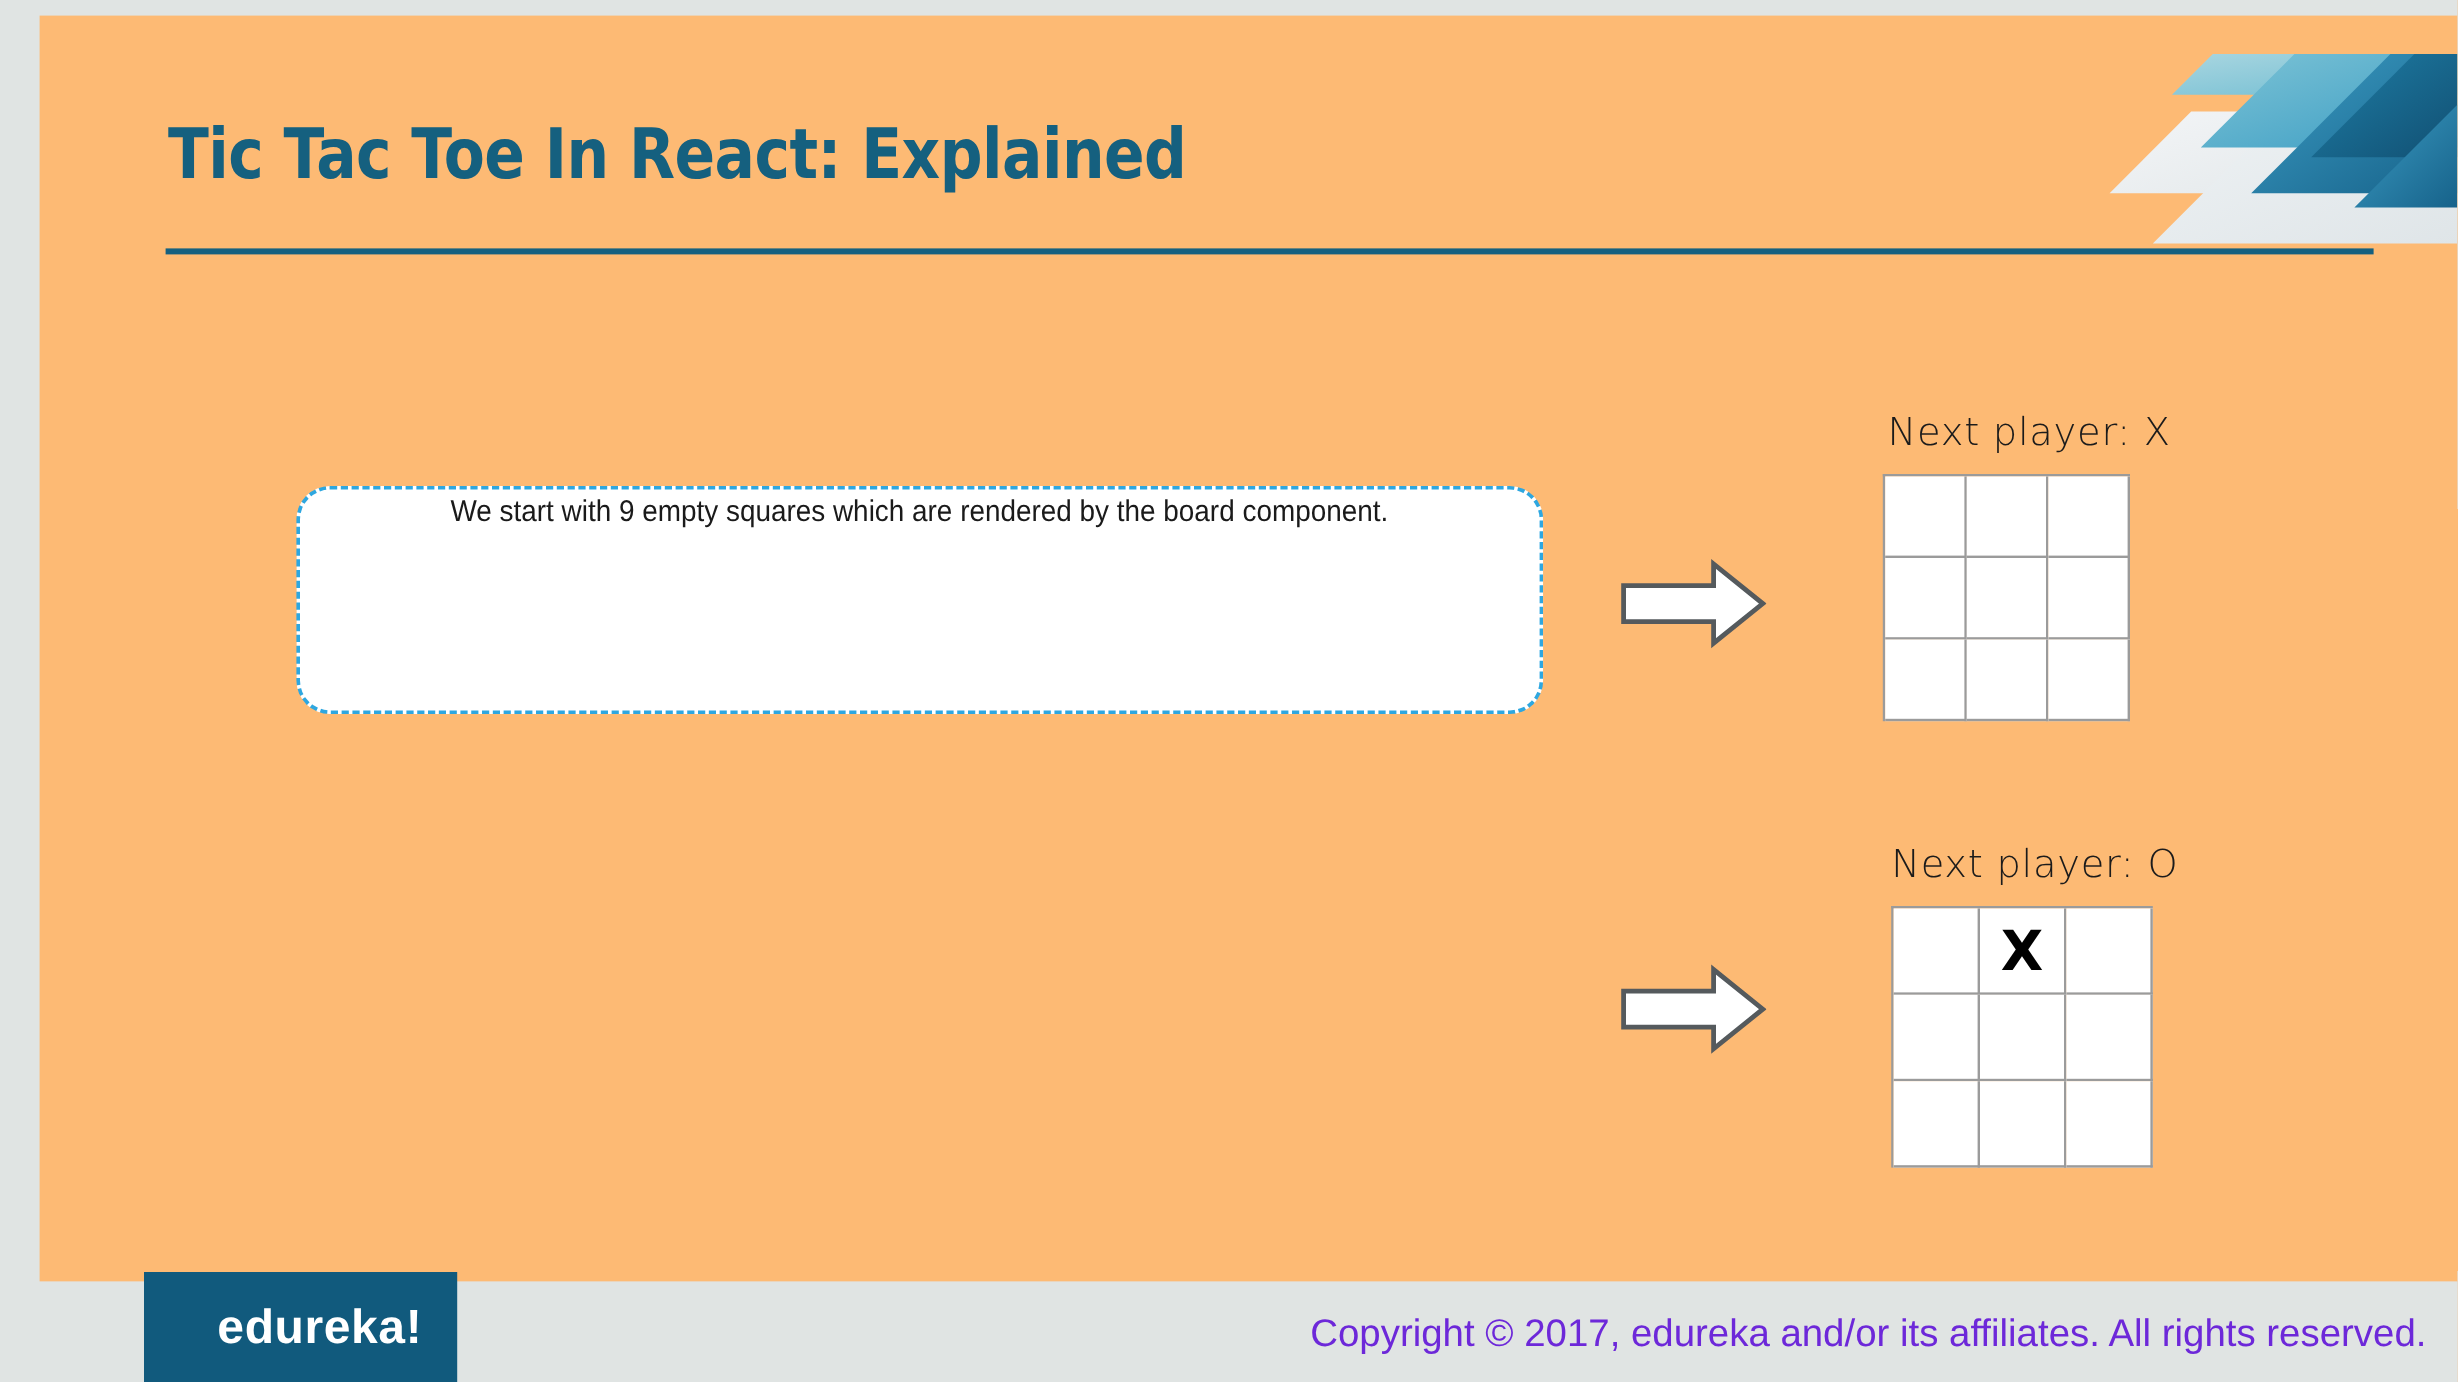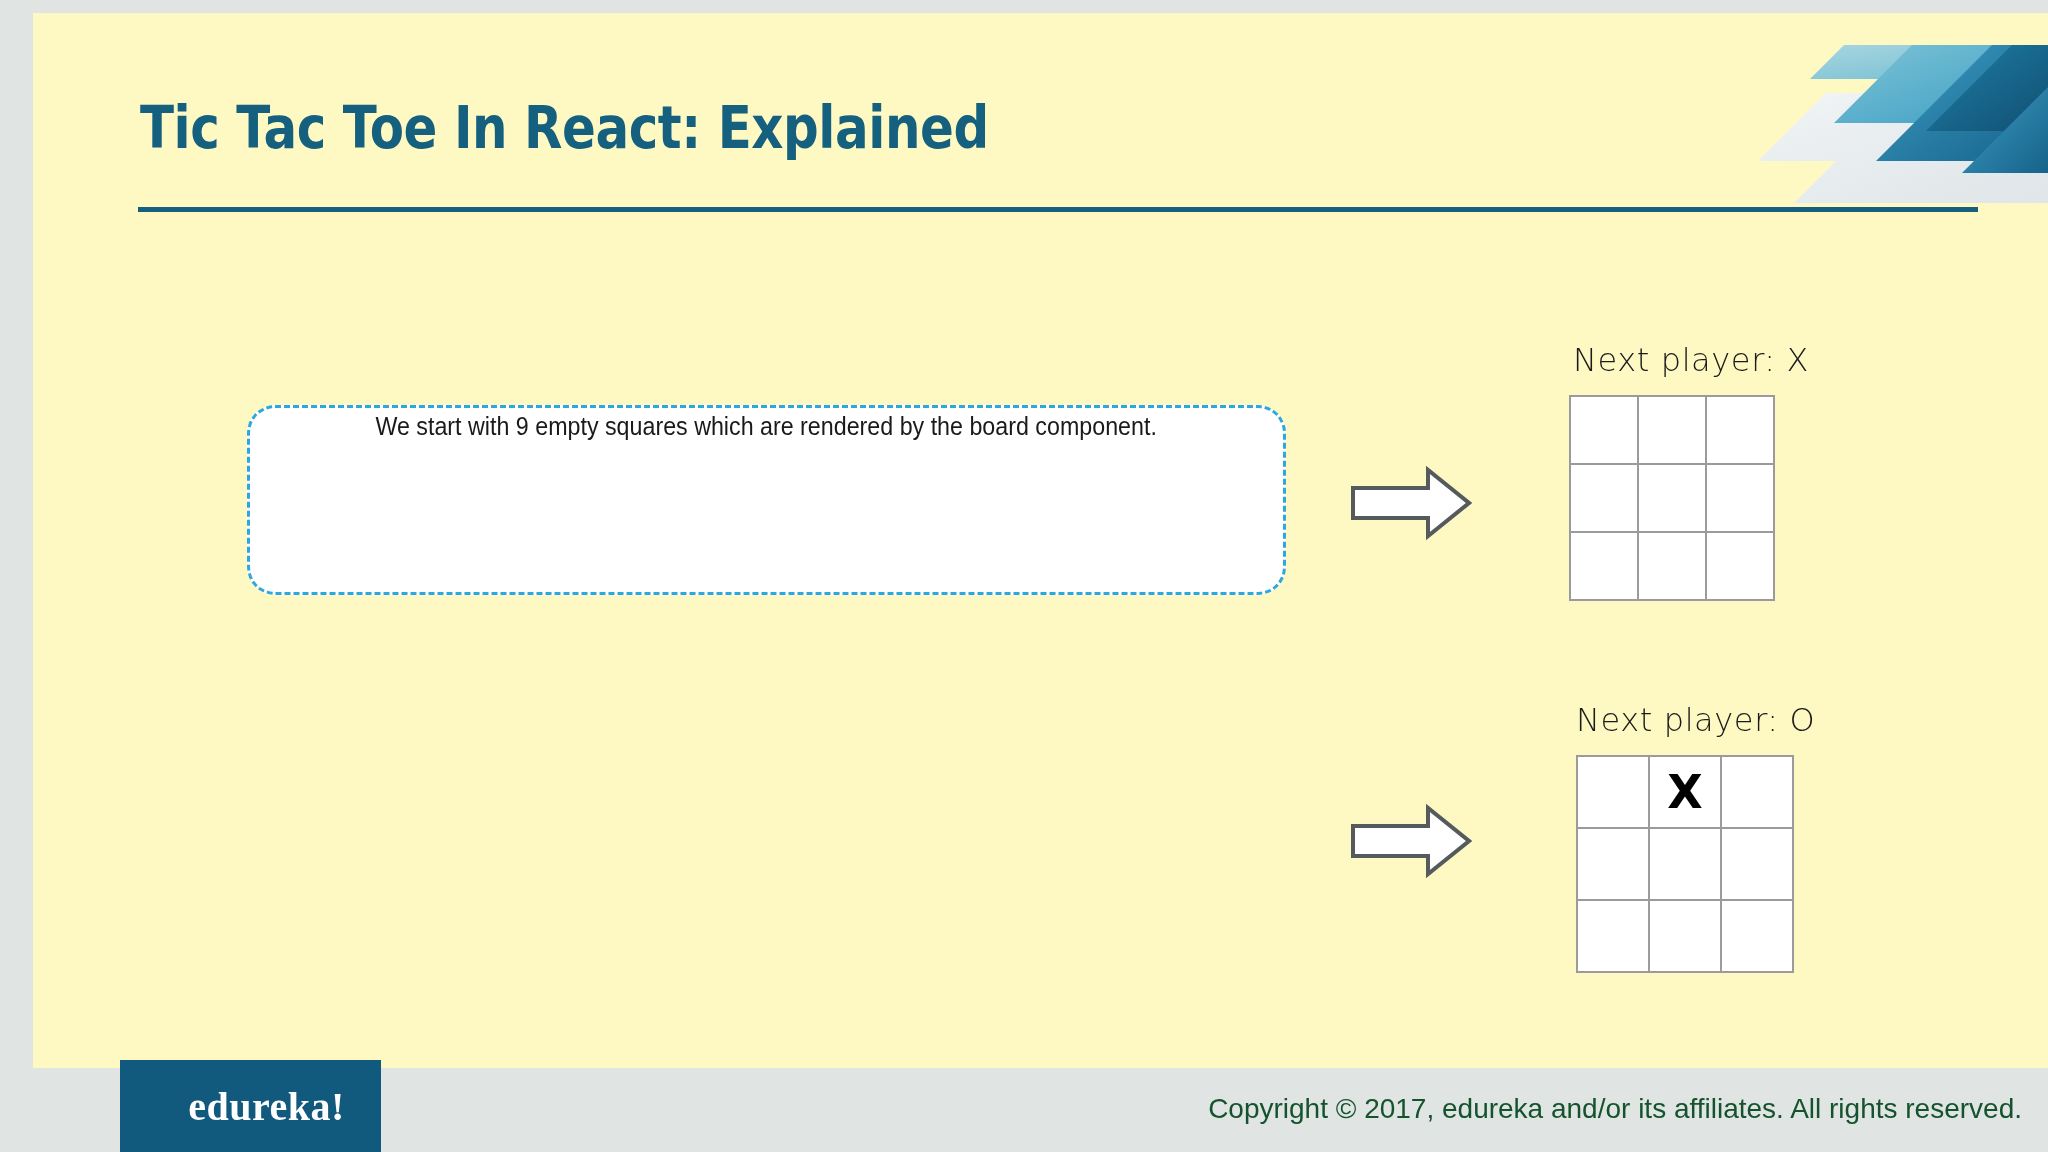--- a/index.html
+++ b/index.html
@@ -18,21 +18,21 @@
     position: absolute;
     left: 0; top: 0;
     width: 2048px; height: 1152px;
     background: #e0e4e3;
     overflow: hidden;
   }
   #content-card {
     position: absolute;
     left: 33px; top: 13px;
     width: 2015px; height: 1055px;
-    background: #fef9c3;
+    background: #fdba74;
     overflow: hidden;
   }
   #footer-band {
     position: absolute;
     left: 0; top: 1068px;
     width: 2048px; height: 84px;
     background: #e0e4e3;
   }
 
   
@@ -149,33 +149,33 @@
   #logo {
     position: absolute;
     left: 120px; top: 1060px;
     width: 261px; height: 92px;
     background: #115a7d;
     display: flex;
     align-items: center;
     justify-content: center;
   }
   #logo-text {
-    font-family: Liberation Serif, serif;
+    font-family: Liberation Sans, sans-serif;
     font-weight: bold;
     font-size: 40px;
     color: #ffffff;
     letter-spacing: 0.5px;
     margin-left: 32px;
   }
   #copyright {
     position: absolute;
     right: 26px; top: 1093px;
     font-family: "Liberation Sans", sans-serif;
-    font-size: 28px;
-    color: #14532d;
+    font-size: 32px;
+    color: #6d28d9;
     white-space: nowrap;
   }
 </style>
 </head>
 <body>
 
 <div id="slide">
 
   <div id="content-card">
 

